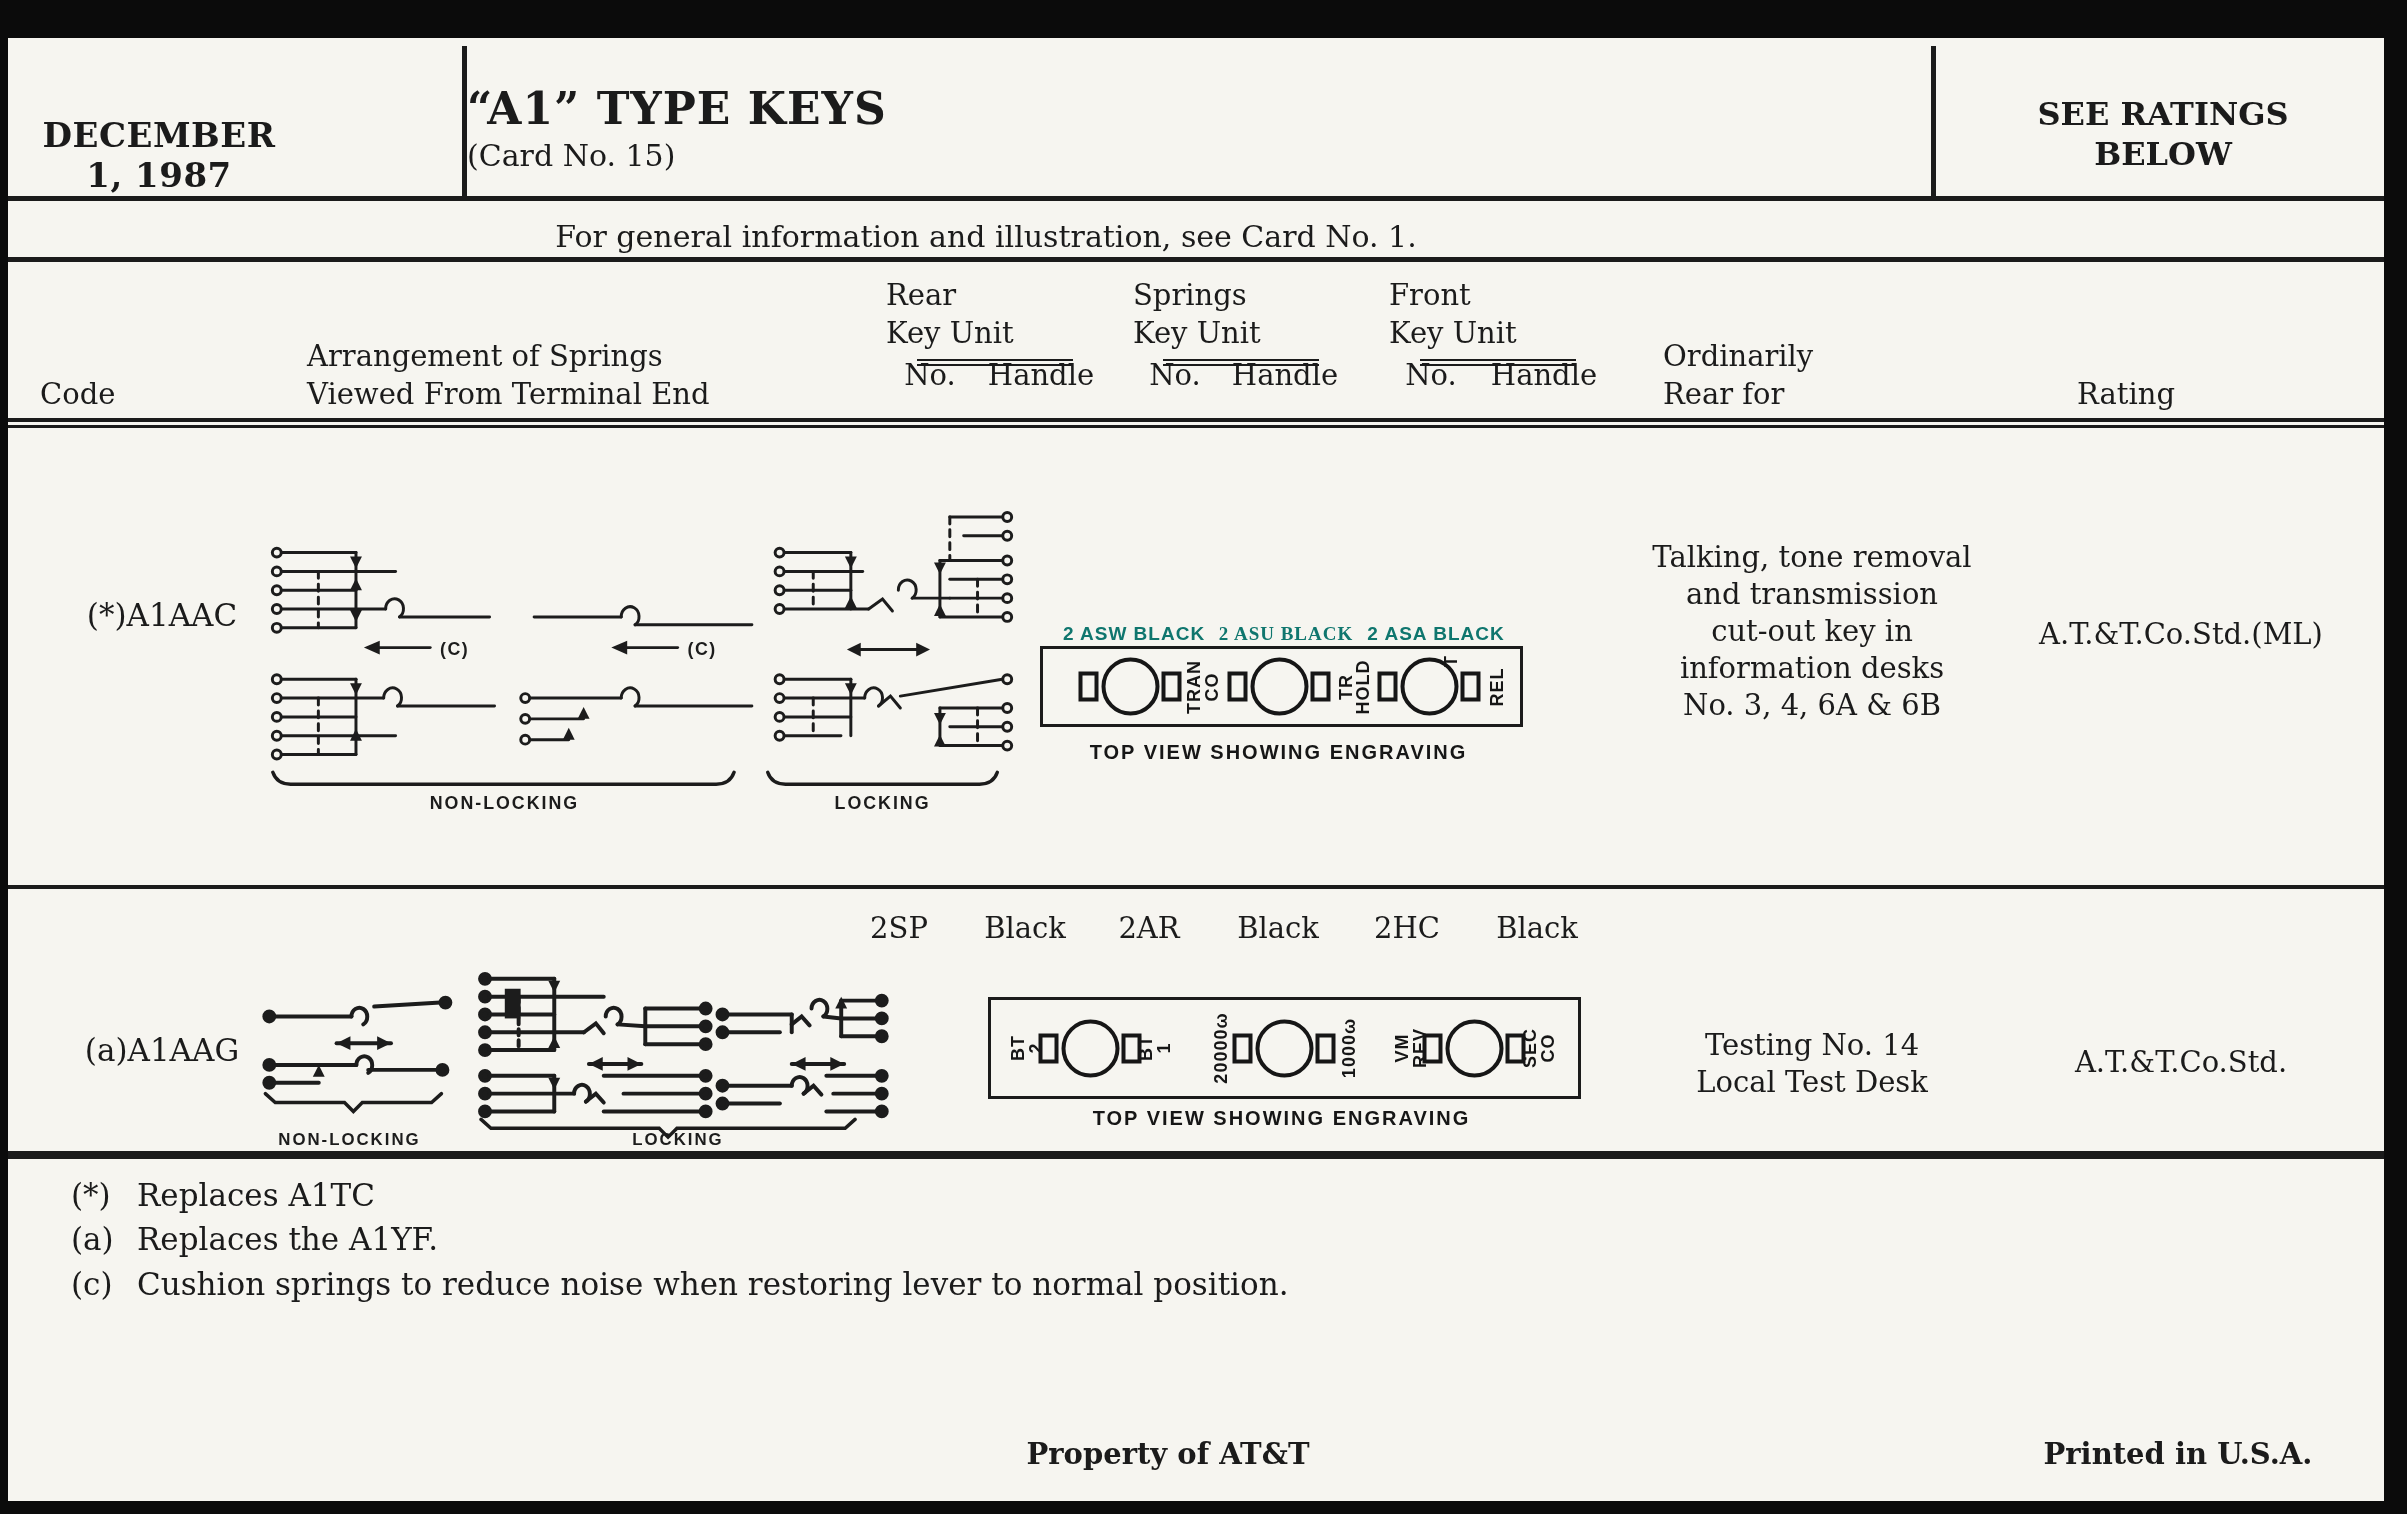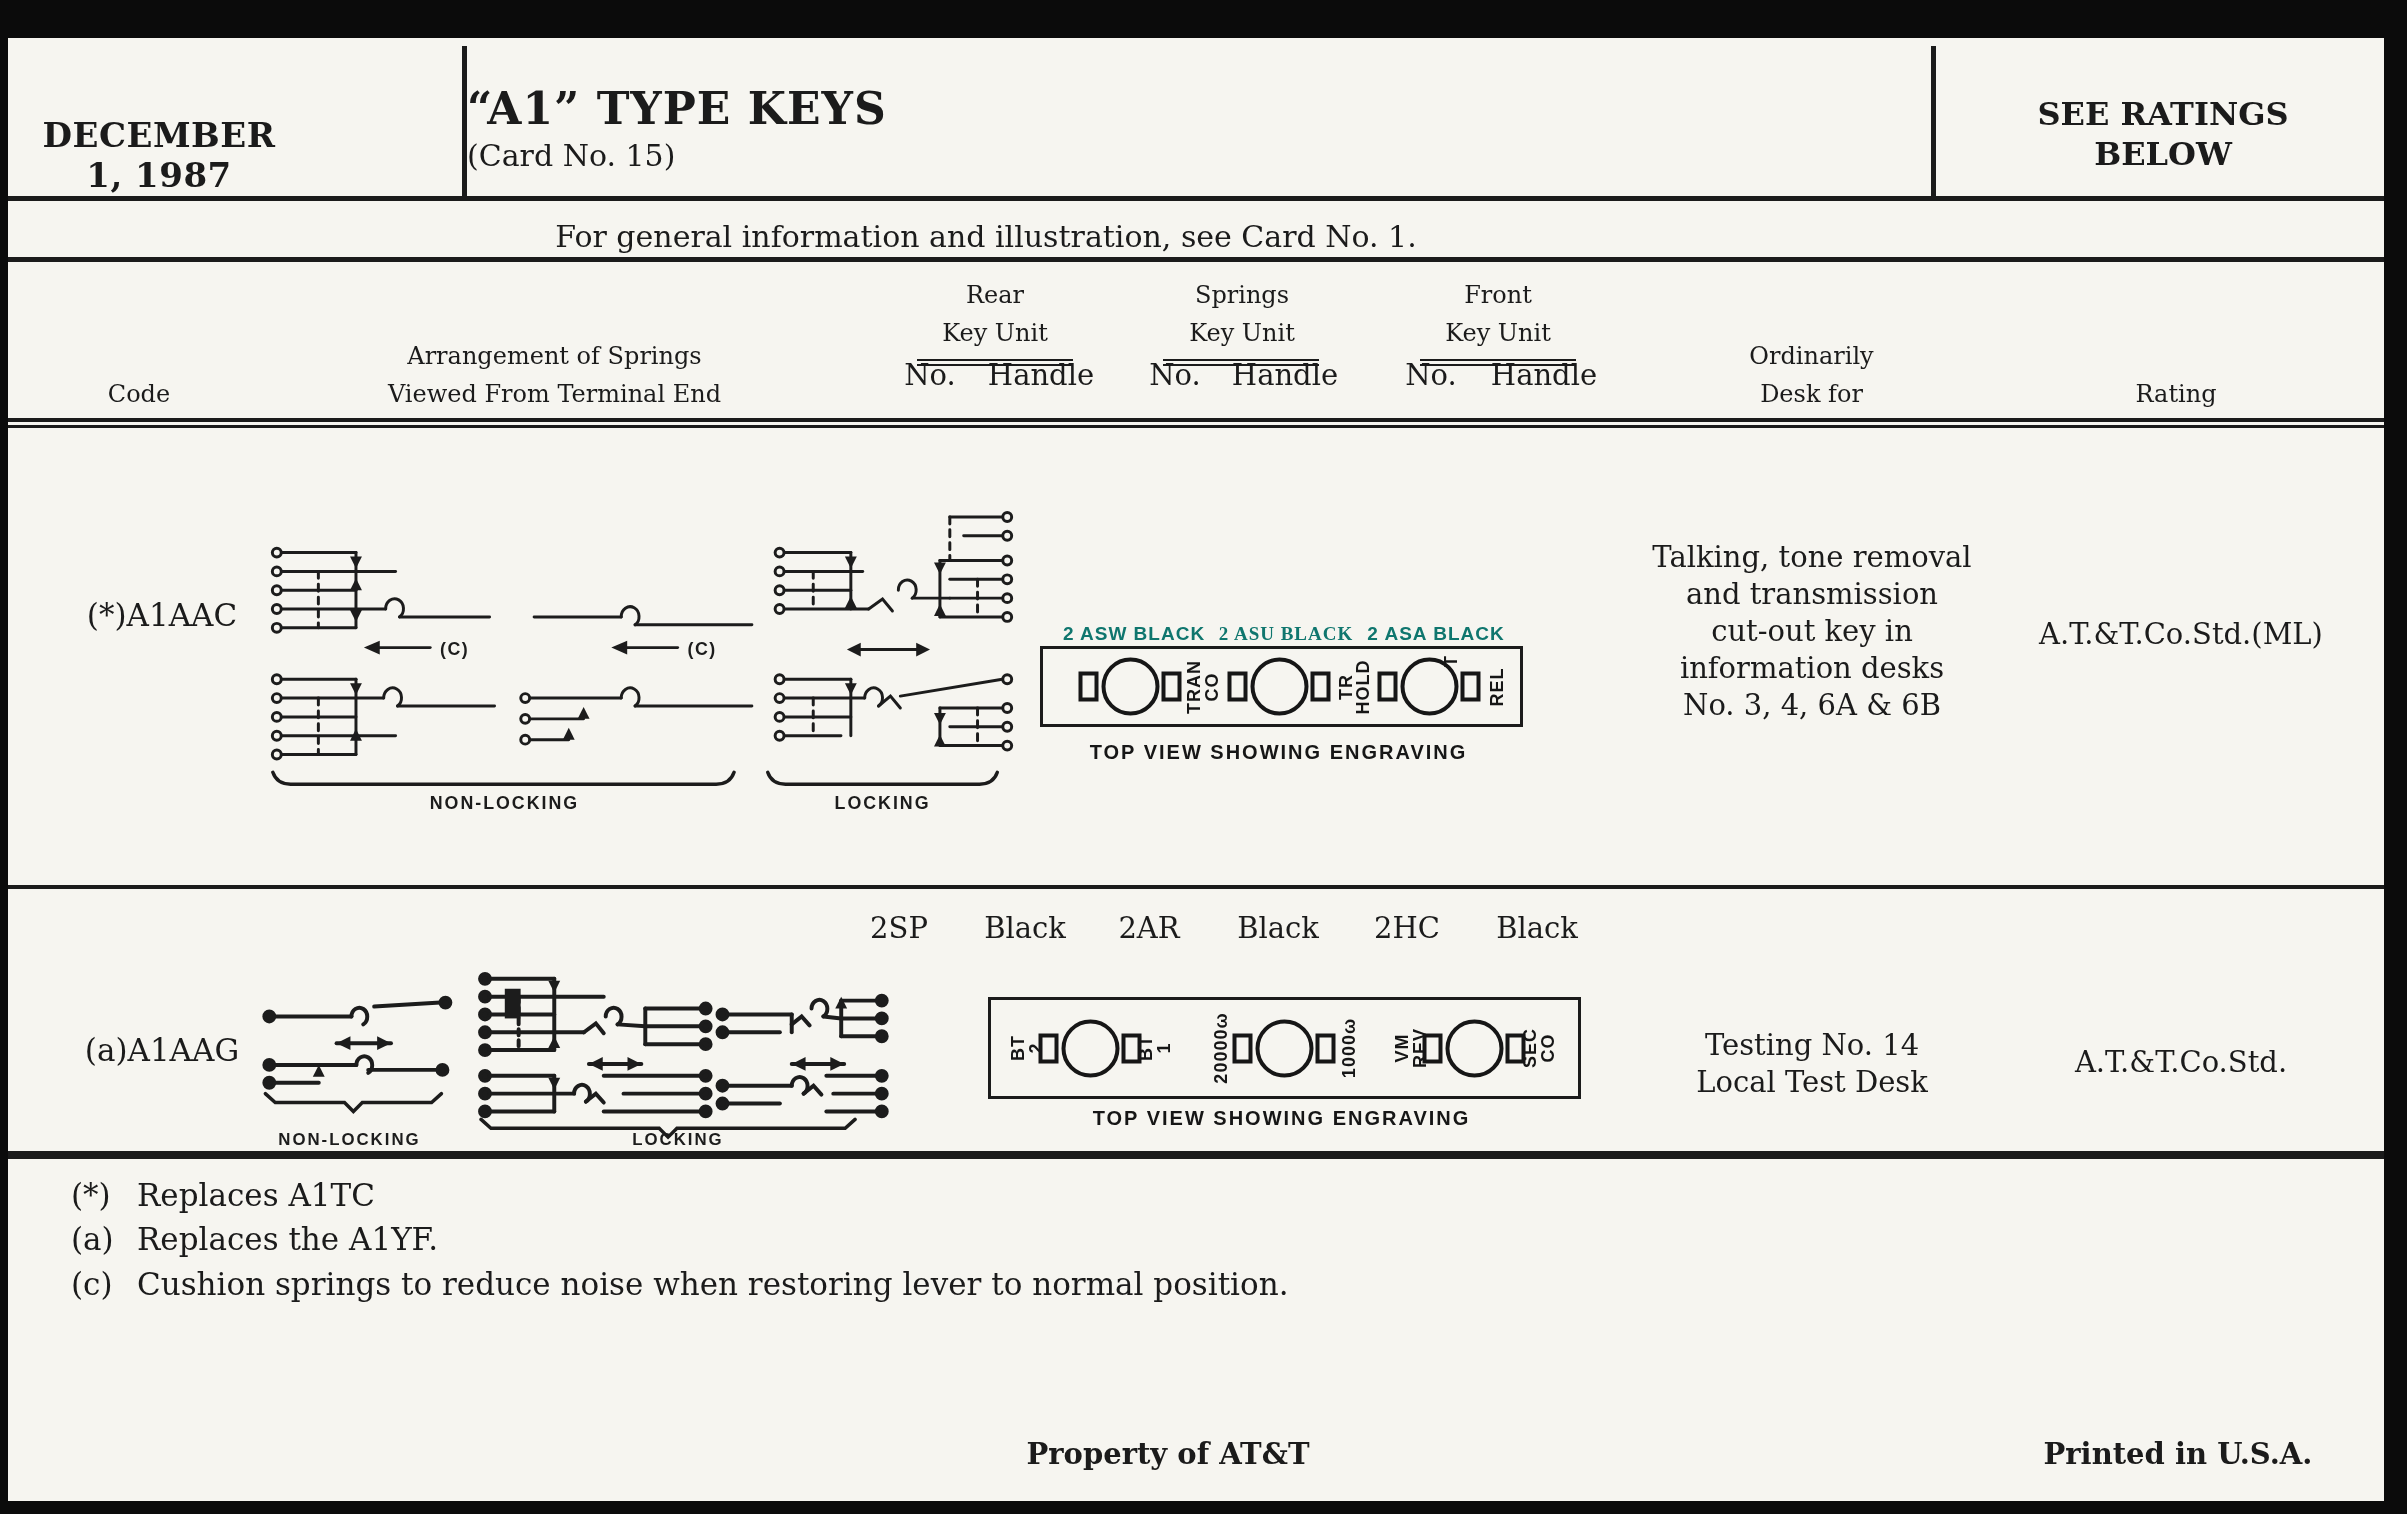--- a/index.html
+++ b/index.html
@@ -23,21 +23,21 @@
   .rule{left:0;width:2376px;background:#1b1b1b;}
   .rule-a{top:158px;height:5px;}
   .rule-b{top:219px;height:5px;}
   .rule-c{top:380px;height:10px;background:none;border-top:4px solid #1b1b1b;border-bottom:3px solid #1b1b1b;box-sizing:border-box;}
   .rule-d{top:847px;height:4px;}
   .rule-e{top:1113px;height:8px;}
 
   .info{left:0;top:181px;width:1956px;text-align:center;font-size:30px;}
 
   
-  .colhead{font-size:24px;line-height:38px;text-align:center;}
+  .colhead{font-size:29px;line-height:38px;text-align:left;}
   .grp{width:218px;top:238px;}
   .grp-underline{height:7px;border-top:2px solid #1b1b1b;border-bottom:2px solid #1b1b1b;box-sizing:border-box;top:321px;width:156px;}
   .subhead{font-size:29px;top:320px;transform:translateX(-50%);white-space:nowrap;}
 
   
   .codecell{left:40px;width:228px;text-align:center;font-size:31px;white-space:nowrap;}
   .usedfor{width:416px;text-align:center;font-size:29px;line-height:37px;left:1596px;}
   .ratingcell{left:1990px;width:366px;text-align:center;font-size:29px;white-space:nowrap;}
   .unit{top:873px;font-size:29px;transform:translateX(-50%);white-space:nowrap;}
 
@@ -110,21 +110,21 @@
     <div class="abs colhead grp" style="left:1381px;">
       <div>Front</div>
       <div>Key Unit</div>
     </div>
     <div class="abs grp-underline" style="left:1412px;"></div>
     <div class="abs subhead" style="left:1423px;">No.</div>
     <div class="abs subhead" style="left:1536px;">Handle</div>
 
     <div class="abs colhead" style="left:1655px;top:299px;width:297px;">
       <div>Ordinarily</div>
-      <div>Desk for</div>
+      <div>Rear for</div>
     </div>
     <div class="abs colhead" style="left:2069px;top:337px;width:198px;">Rating</div>
 
     <div class="abs rule rule-c"></div>
 
     <div class="abs codecell" style="top:559px;">(*)A1AAC</div>
 
     <svg class="abs" style="left:249px;top:467px;" width="772" height="307" viewBox="0 0 780 310">
       <g stroke="#1c1c1c" stroke-width="3" fill="none" stroke-linecap="round">
 

